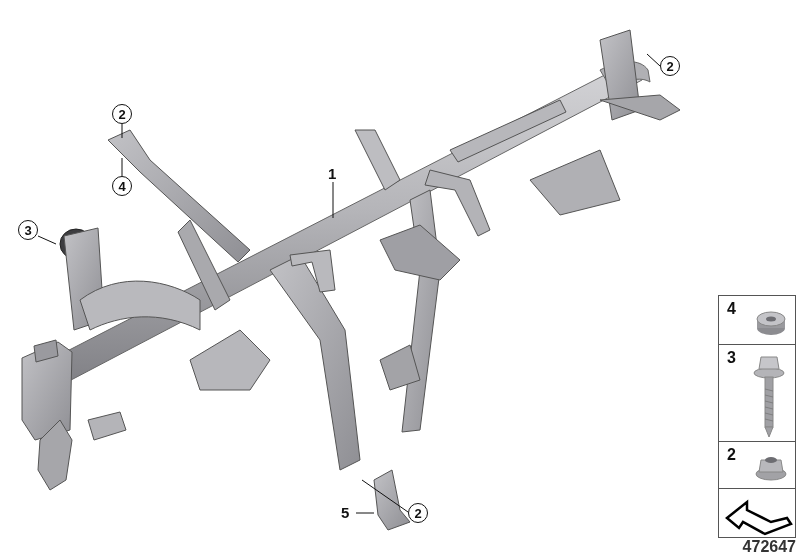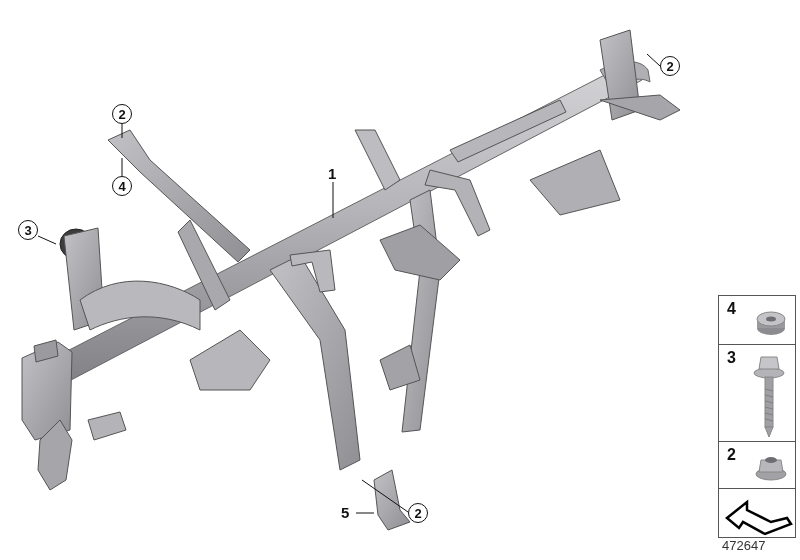--- a/index.html
+++ b/index.html
@@ -7,21 +7,21 @@
   .stage { position:absolute; left:0; top:0; width:800px; height:560px; }
   .callout {
     position:absolute; width:20px; height:20px; border:1.6px solid #111; border-radius:50%;
     background:#fff; box-sizing:border-box; font-weight:bold; font-size:13px; color:#111;
     display:flex; align-items:center; justify-content:center; line-height:1;
   }
   .plain-label { position:absolute; font-weight:bold; font-size:15px; color:#111; line-height:1; }
   .legend { position:absolute; left:718px; top:296px; width:78px; }
   .legend-cell { position:relative; border:1px solid #555; box-sizing:border-box; background:#fff; margin-top:-1px; }
   .legend-num { position:absolute; left:8px; top:4px; font-weight:bold; font-size:16px; color:#111; }
-  .part-no { position:absolute; left:722px; top:538px; width:74px; text-align:left; font-size:13px; color:#333; }
+  .part-no { position:absolute; left:722px; top:538px; width:74px; text-align:right; font-size:16px; color:#333;font-weight:bold; }
 </style>
 </head>
 <body>
 
 <div class="stage">
   <svg width="800" height="560" viewBox="0 0 800 560" style="position:absolute;left:0;top:0;">
     <defs>
       <linearGradient id="tube" x1="0" y1="0" x2="0" y2="1">
         <stop offset="0" stop-color="#d4d4d7"></stop>
         <stop offset="0.45" stop-color="#b5b5b9"></stop>

